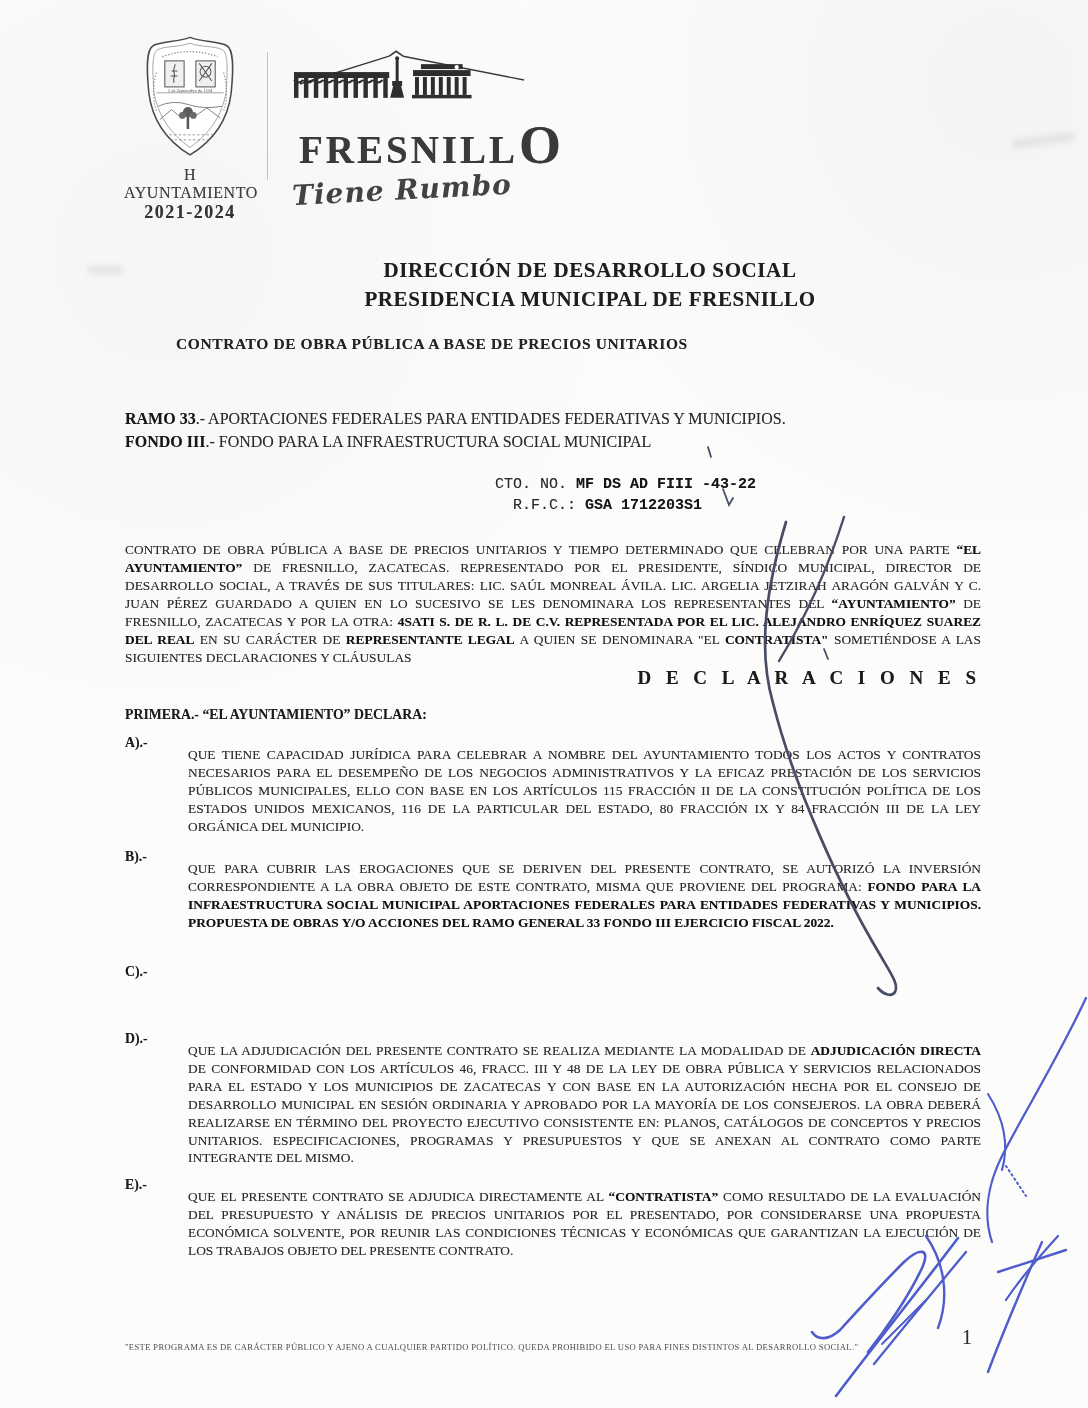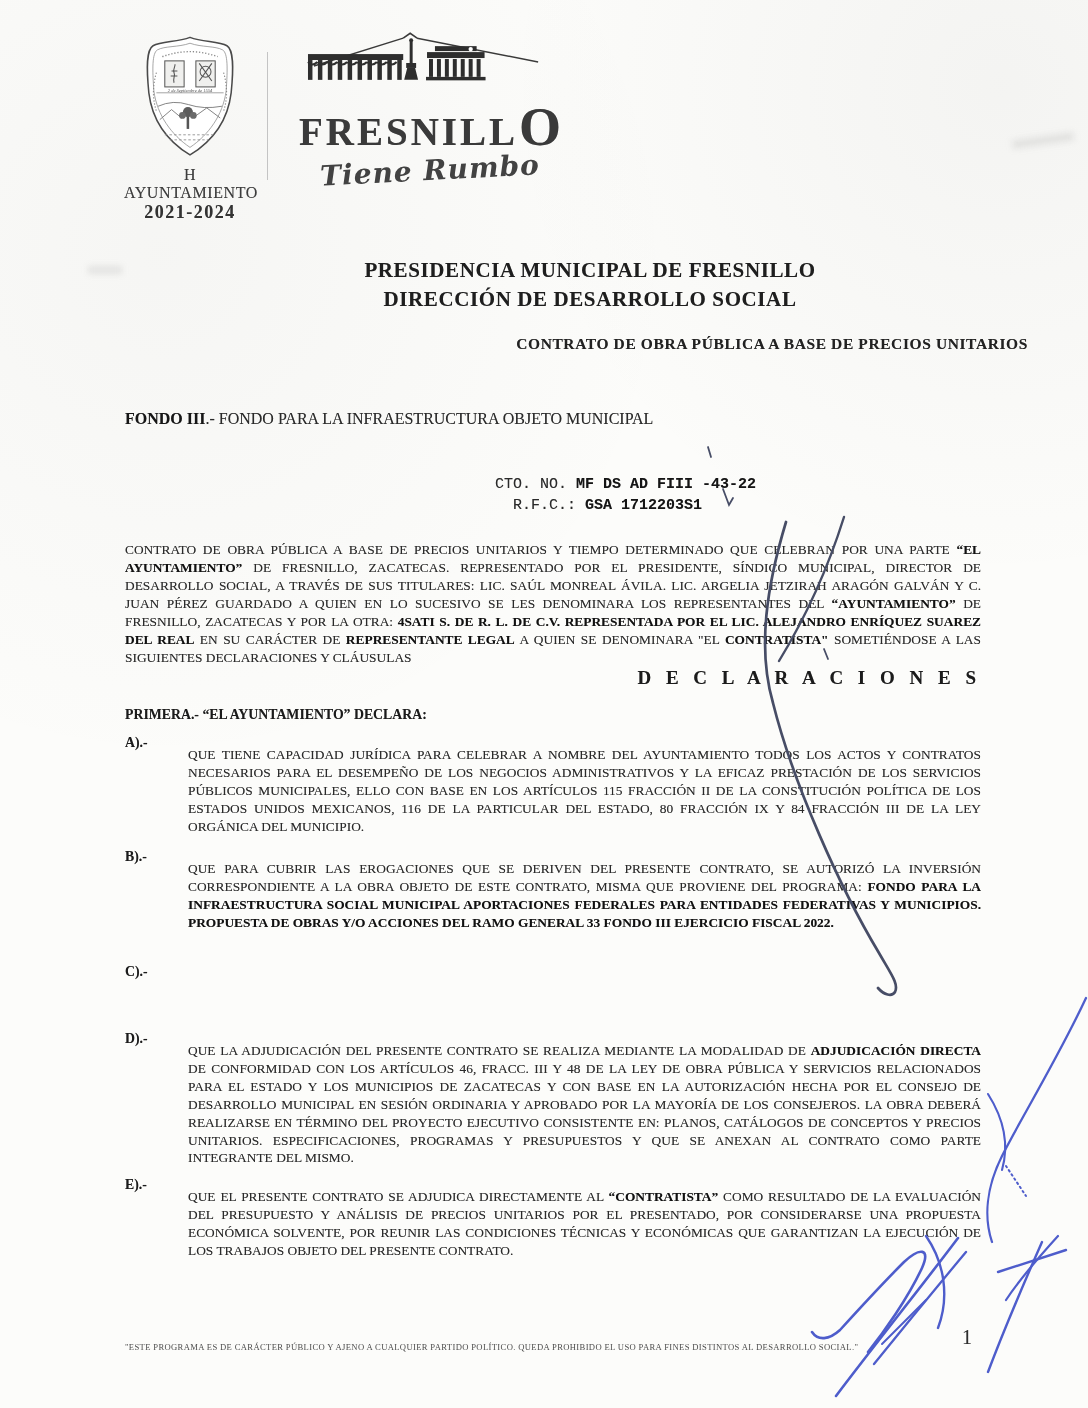--- a/index.html
+++ b/index.html
@@ -13,31 +13,31 @@
     color:#262626;
   }
   .page *{box-sizing:border-box;}
   .ink{ text-shadow:0 0 0.5px rgba(40,40,40,0.4); }
 
   
   .crest-block{position:absolute;left:124px;top:34px;width:132px;text-align:center;}
   .crest-org{font-size:16px;letter-spacing:.6px;color:#3d3d3d;margin-top:2px;}
   .crest-years{font-size:18px;letter-spacing:1.5px;color:#333;margin-top:0px;font-weight:bold;}
   .header-divider{position:absolute;left:267px;top:52px;height:128px;border-left:1.6px solid #c4c4c4;}
-  .logo-block{position:absolute;left:292px;top:32px;width:276px;text-align:center;}
+  .logo-block{position:absolute;left:292px;top:50px;width:276px;}
   .wordmark{display:flex;align-items:baseline;justify-content:center;color:#3a3a3a;margin-top:-2px;}
   .wordmark .wm-main{font-size:39px;letter-spacing:3px;font-weight:bold;font-family:"Liberation Serif",serif;}
   .wordmark .wm-o{font-size:54px;font-weight:bold;margin-left:1px;font-family:"Liberation Serif",serif;}
   .tagline{font-family:"DejaVu Serif",serif;font-style:italic;font-weight:bold;font-size:28px;
            color:#424242;transform:rotate(-3deg);margin-top:-4px;letter-spacing:1px;}
 
   
   .title-block{position:absolute;left:160px;top:256px;width:860px;text-align:center;
                font-weight:bold;font-size:21px;line-height:29px;letter-spacing:.6px;color:#1e1e1e;}
-  .subtitle{position:absolute;left:168px;top:335px;width:860px;text-align:right;
+  .subtitle{position:absolute;left:176px;top:335px;width:860px;text-align:left;
             font-weight:bold;font-size:15.5px;letter-spacing:.6px;color:#222;}
 
   
   .program-block{position:absolute;left:125px;top:407px;width:870px;font-size:16px;line-height:23px;color:#2a2a2a;}
   .program-block b{color:#161616;}
   .cto-block{position:absolute;left:495px;top:474px;font-size:15px;line-height:21px;color:#2a2a2a;font-family:Liberation Mono, monospace;}
   .cto-block .row2{margin-left:18px;}
   .cto-block b{color:#151515;}
 
   
@@ -134,27 +134,28 @@
       <rect x="121" y="45" width="60" height="3.5" fill="#2e2e2e"></rect>
     </svg>
     <div class="wordmark ink">
       <span class="wm-main">FRESNILL</span>
         <span class="wm-o">O</span>
     </div>
     <div class="tagline">Tiene Rumbo</div>
   </div>
 
   <div class="title-block ink">
+    <div>DIRECCIÓN DE DESARROLLO SOCIAL</div>
     <div>PRESIDENCIA MUNICIPAL DE FRESNILLO</div>
-    <div>DIRECCIÓN DE DESARROLLO SOCIAL</div>
   </div>
   <div class="subtitle ink">CONTRATO DE OBRA PÚBLICA A BASE DE PRECIOS UNITARIOS</div>
 
   <div class="program-block ink">
-    <div><b>FONDO III</b><span>.- FONDO PARA LA INFRAESTRUCTURA OBJETO MUNICIPAL</span></div>
+    <div><b>RAMO 33</b><span>.- APORTACIONES FEDERALES PARA ENTIDADES FEDERATIVAS Y MUNICIPIOS.</span></div>
+    <div><b>FONDO III</b><span>.- FONDO PARA LA INFRAESTRUCTURA SOCIAL MUNICIPAL</span></div>
   </div>
 
   <div class="cto-block ink">
     <div><span>CTO. NO. </span><b>MF DS AD FIII -43-22</b></div>
     <div class="row2"><span>R.F.C.: </span><b>GSA 1712203S1</b></div>
   </div>
 
   <div class="content">
     <p class="intro ink"><span>CONTRATO DE OBRA PÚBLICA A BASE DE PRECIOS UNITARIOS Y TIEMPO DETERMINADO QUE CELEBRAN POR UNA PARTE </span><b>“EL AYUNTAMIENTO”</b><span> DE FRESNILLO, ZACATECAS. REPRESENTADO POR EL PRESIDENTE, SÍNDICO MUNICIPAL, DIRECTOR DE DESARROLLO SOCIAL, A TRAVÉS DE SUS TITULARES: LIC. SAÚL MONREAL ÁVILA. LIC. ARGELIA JETZIRAH ARAGÓN GALVÁN Y C. JUAN PÉREZ GUARDADO A QUIEN EN LO SUCESIVO SE LES DENOMINARA LOS REPRESENTANTES DEL </span><b>“AYUNTAMIENTO”</b><span> DE FRESNILLO, ZACATECAS Y POR LA OTRA: </span><b>4SATI S. DE R. L. DE C.V. </b><b>REPRESENTADA POR EL LIC. ALEJANDRO ENRÍQUEZ SUAREZ DEL REAL</b><span> EN SU CARÁCTER DE </span><b>REPRESENTANTE LEGAL</b><span> A QUIEN SE DENOMINARA "EL </span><b>CONTRATISTA"</b><span> SOMETIÉNDOSE A LAS SIGUIENTES DECLARACIONES Y CLÁUSULAS</span></p>
 

